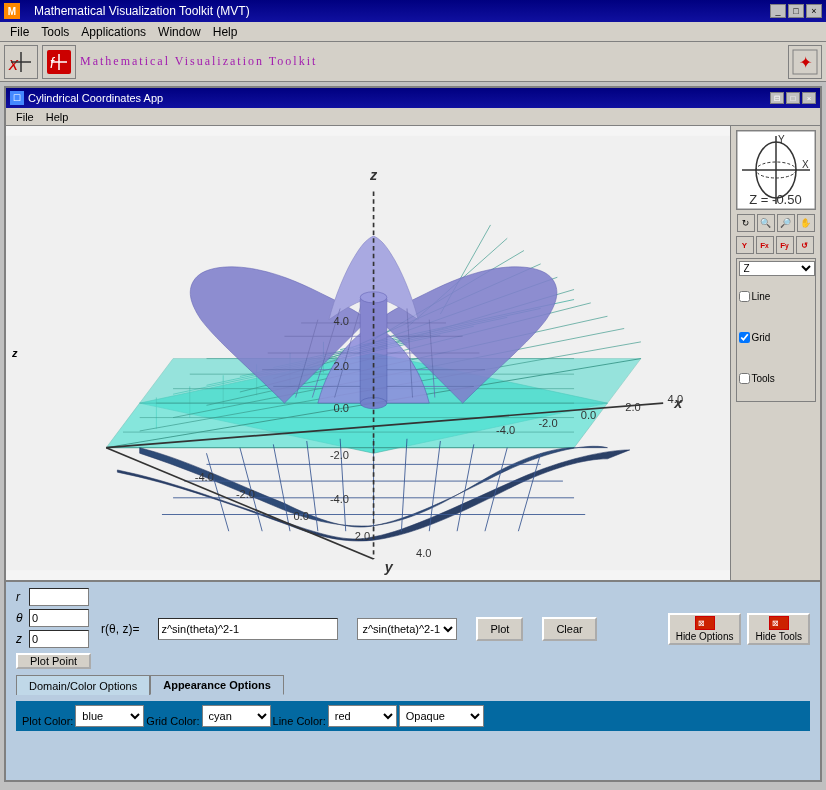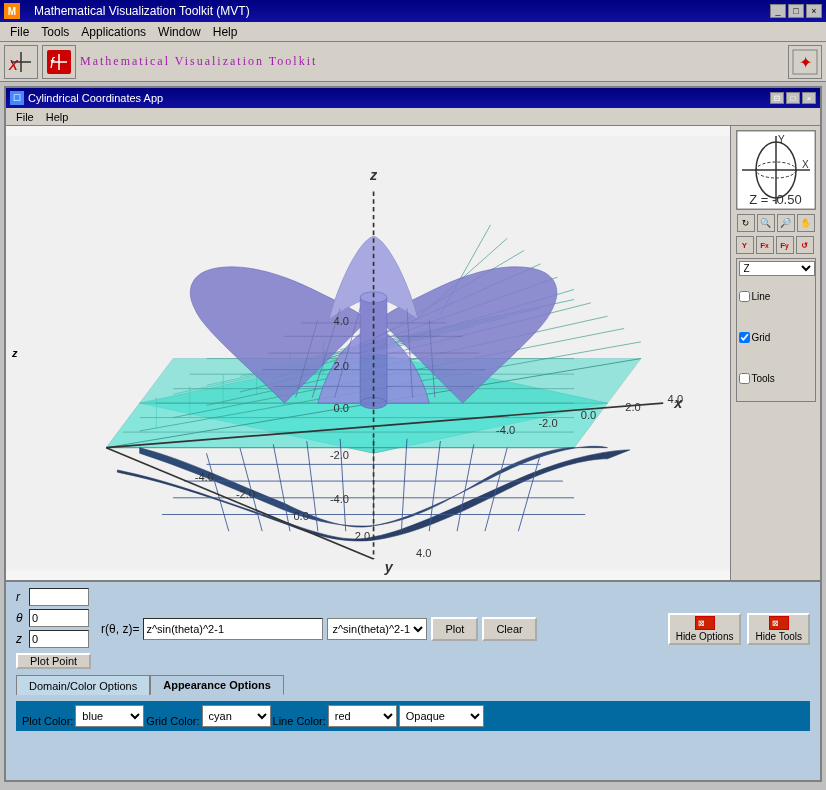--- a/index.html
+++ b/index.html
@@ -189,21 +189,21 @@
     .label-input-row {
       display: flex; align-items: center; gap: 3px; margin-bottom: 3px;
     }
     .coord-label { font-size: 12px; width: 10px; font-style: italic; }
     .coord-input {
       width: 60px; height: 18px;
       background: white; border: 1px inset #808080;
       font-size: 11px; padding: 0 2px;
     }
 
-    .formula-section { display: flex; align-items: center; gap: 4px; justify-content: center; }
+    .formula-section { display: flex; align-items: center; gap: 19px; justify-content: center; }
     .formula-label { font-size: 12px; }
     .formula-input {
       width: 180px; height: 22px;
       background: white; border: 1px inset #808080;
       font-size: 11px; padding: 0 2px;
     }
     .formula-select {
       height: 22px; font-size: 11px;
       background: white; border: 1px solid #808080;
     }

